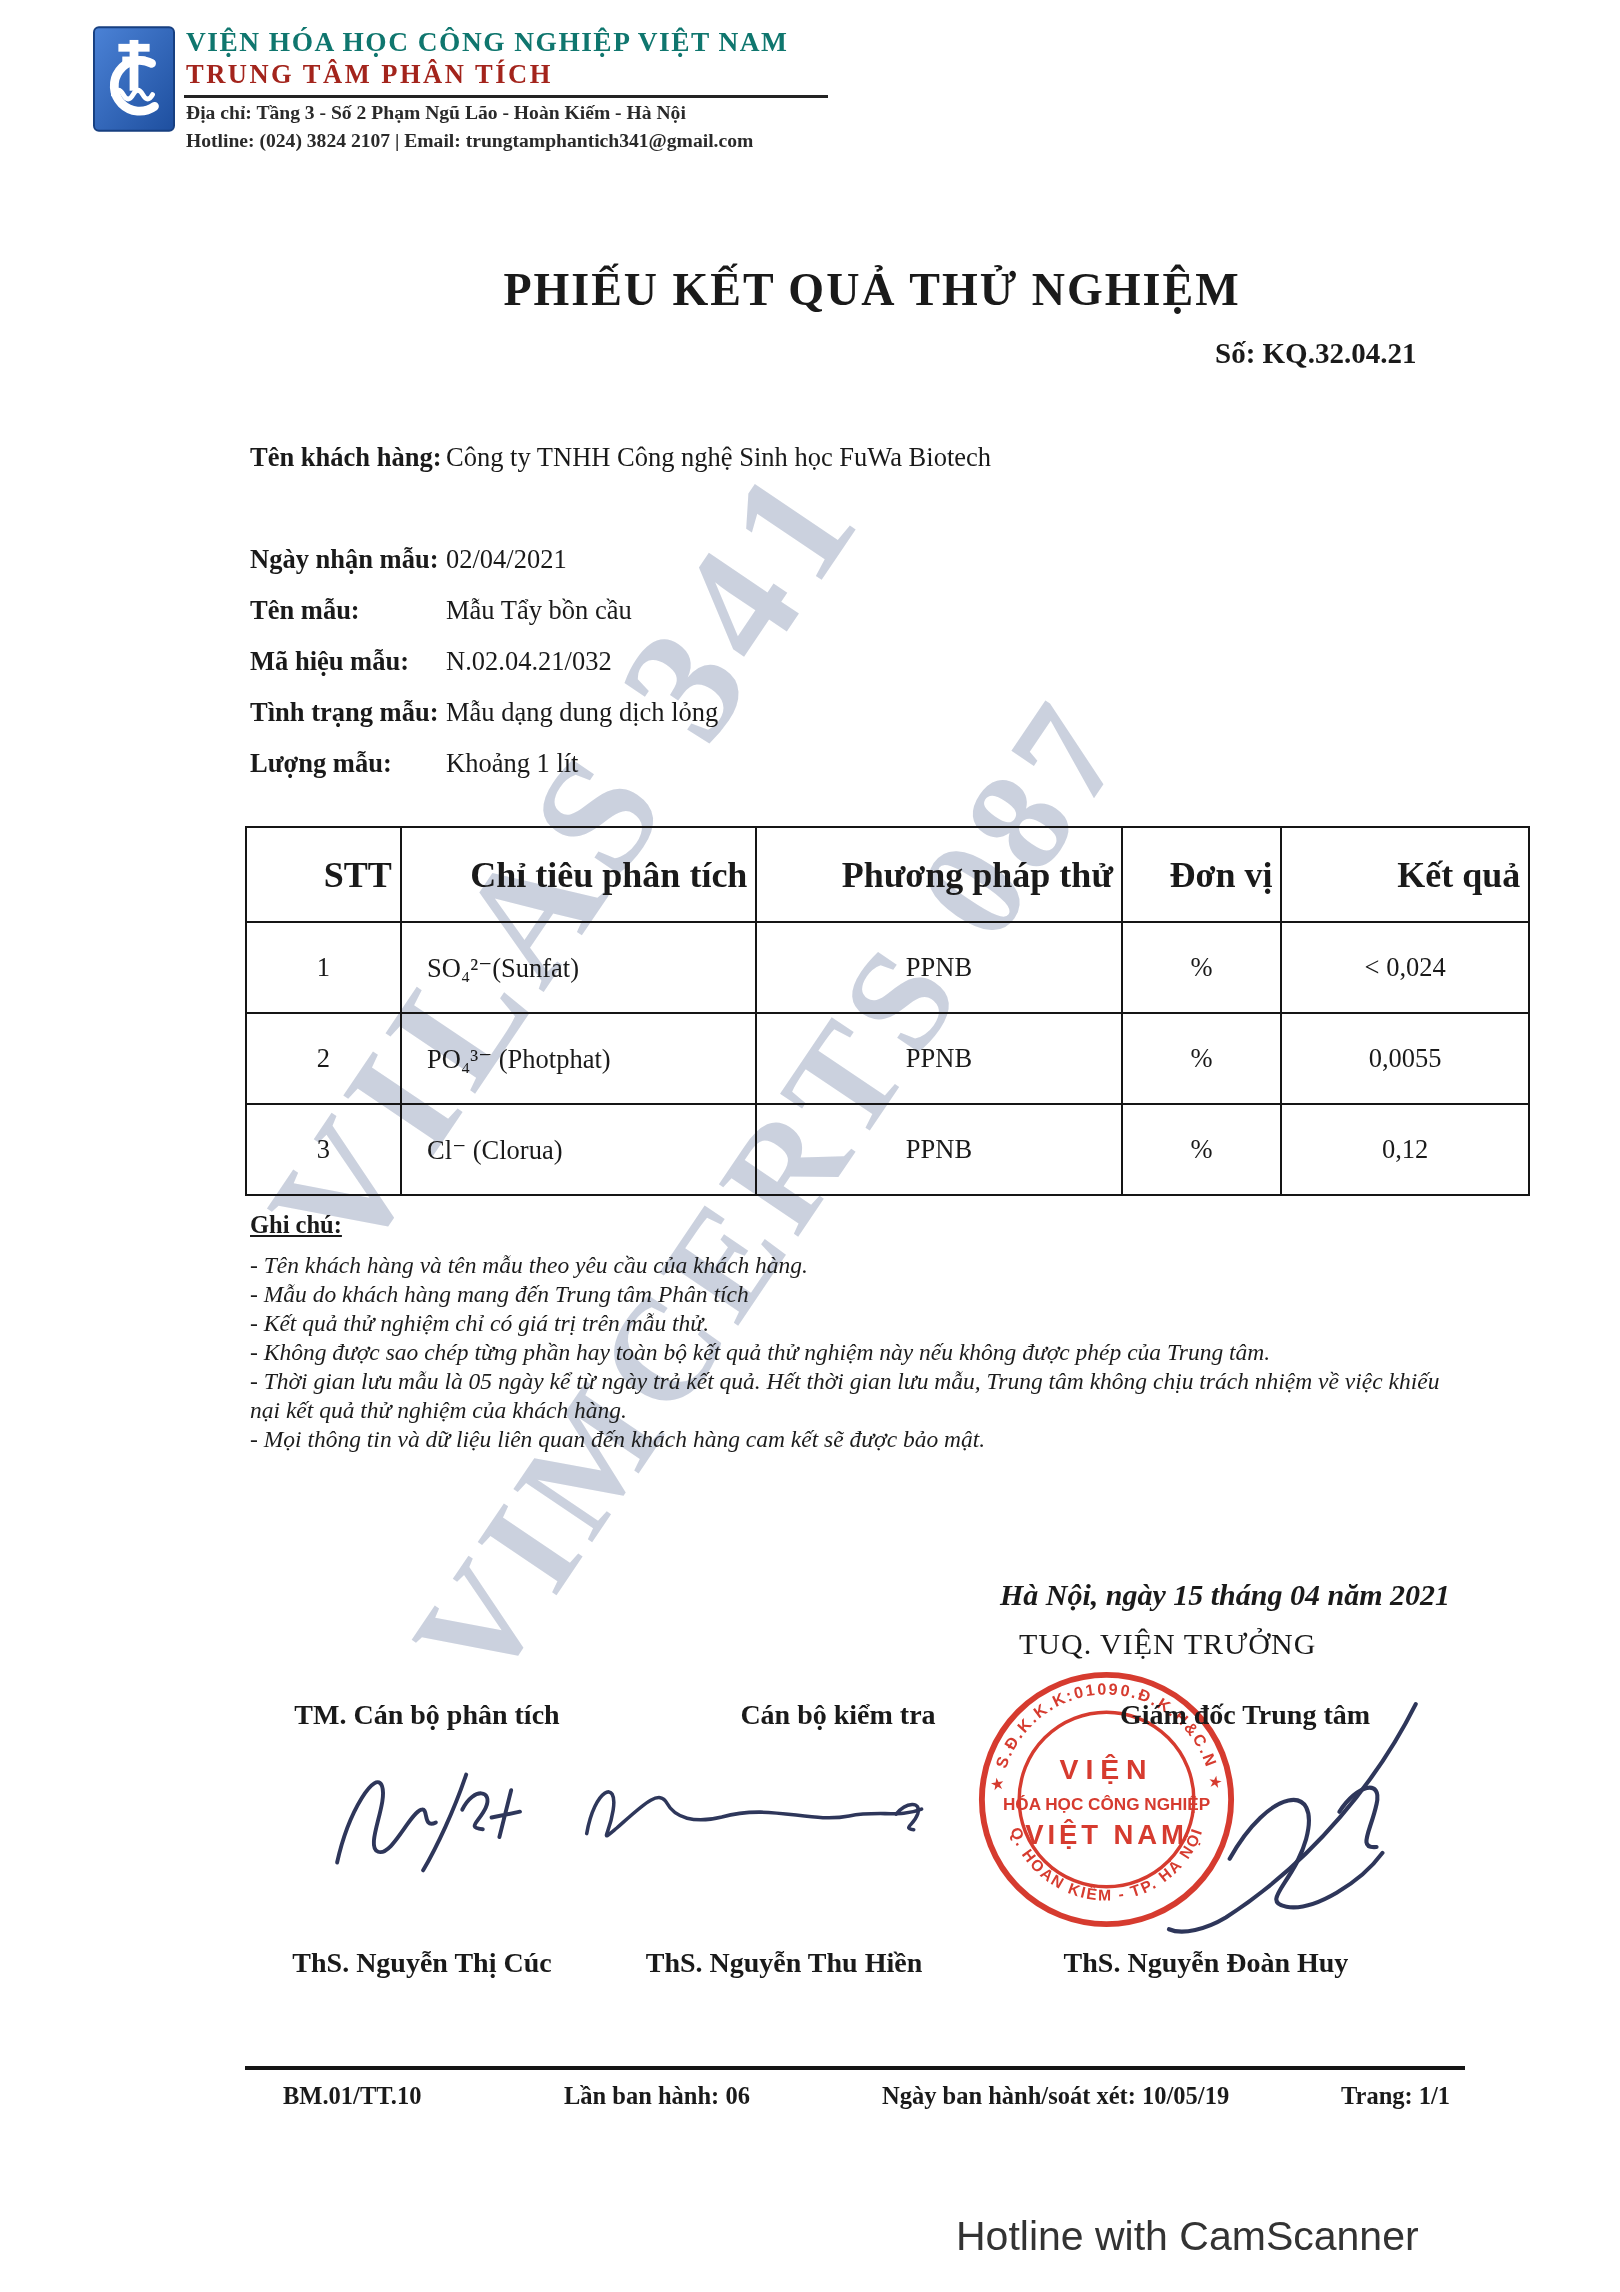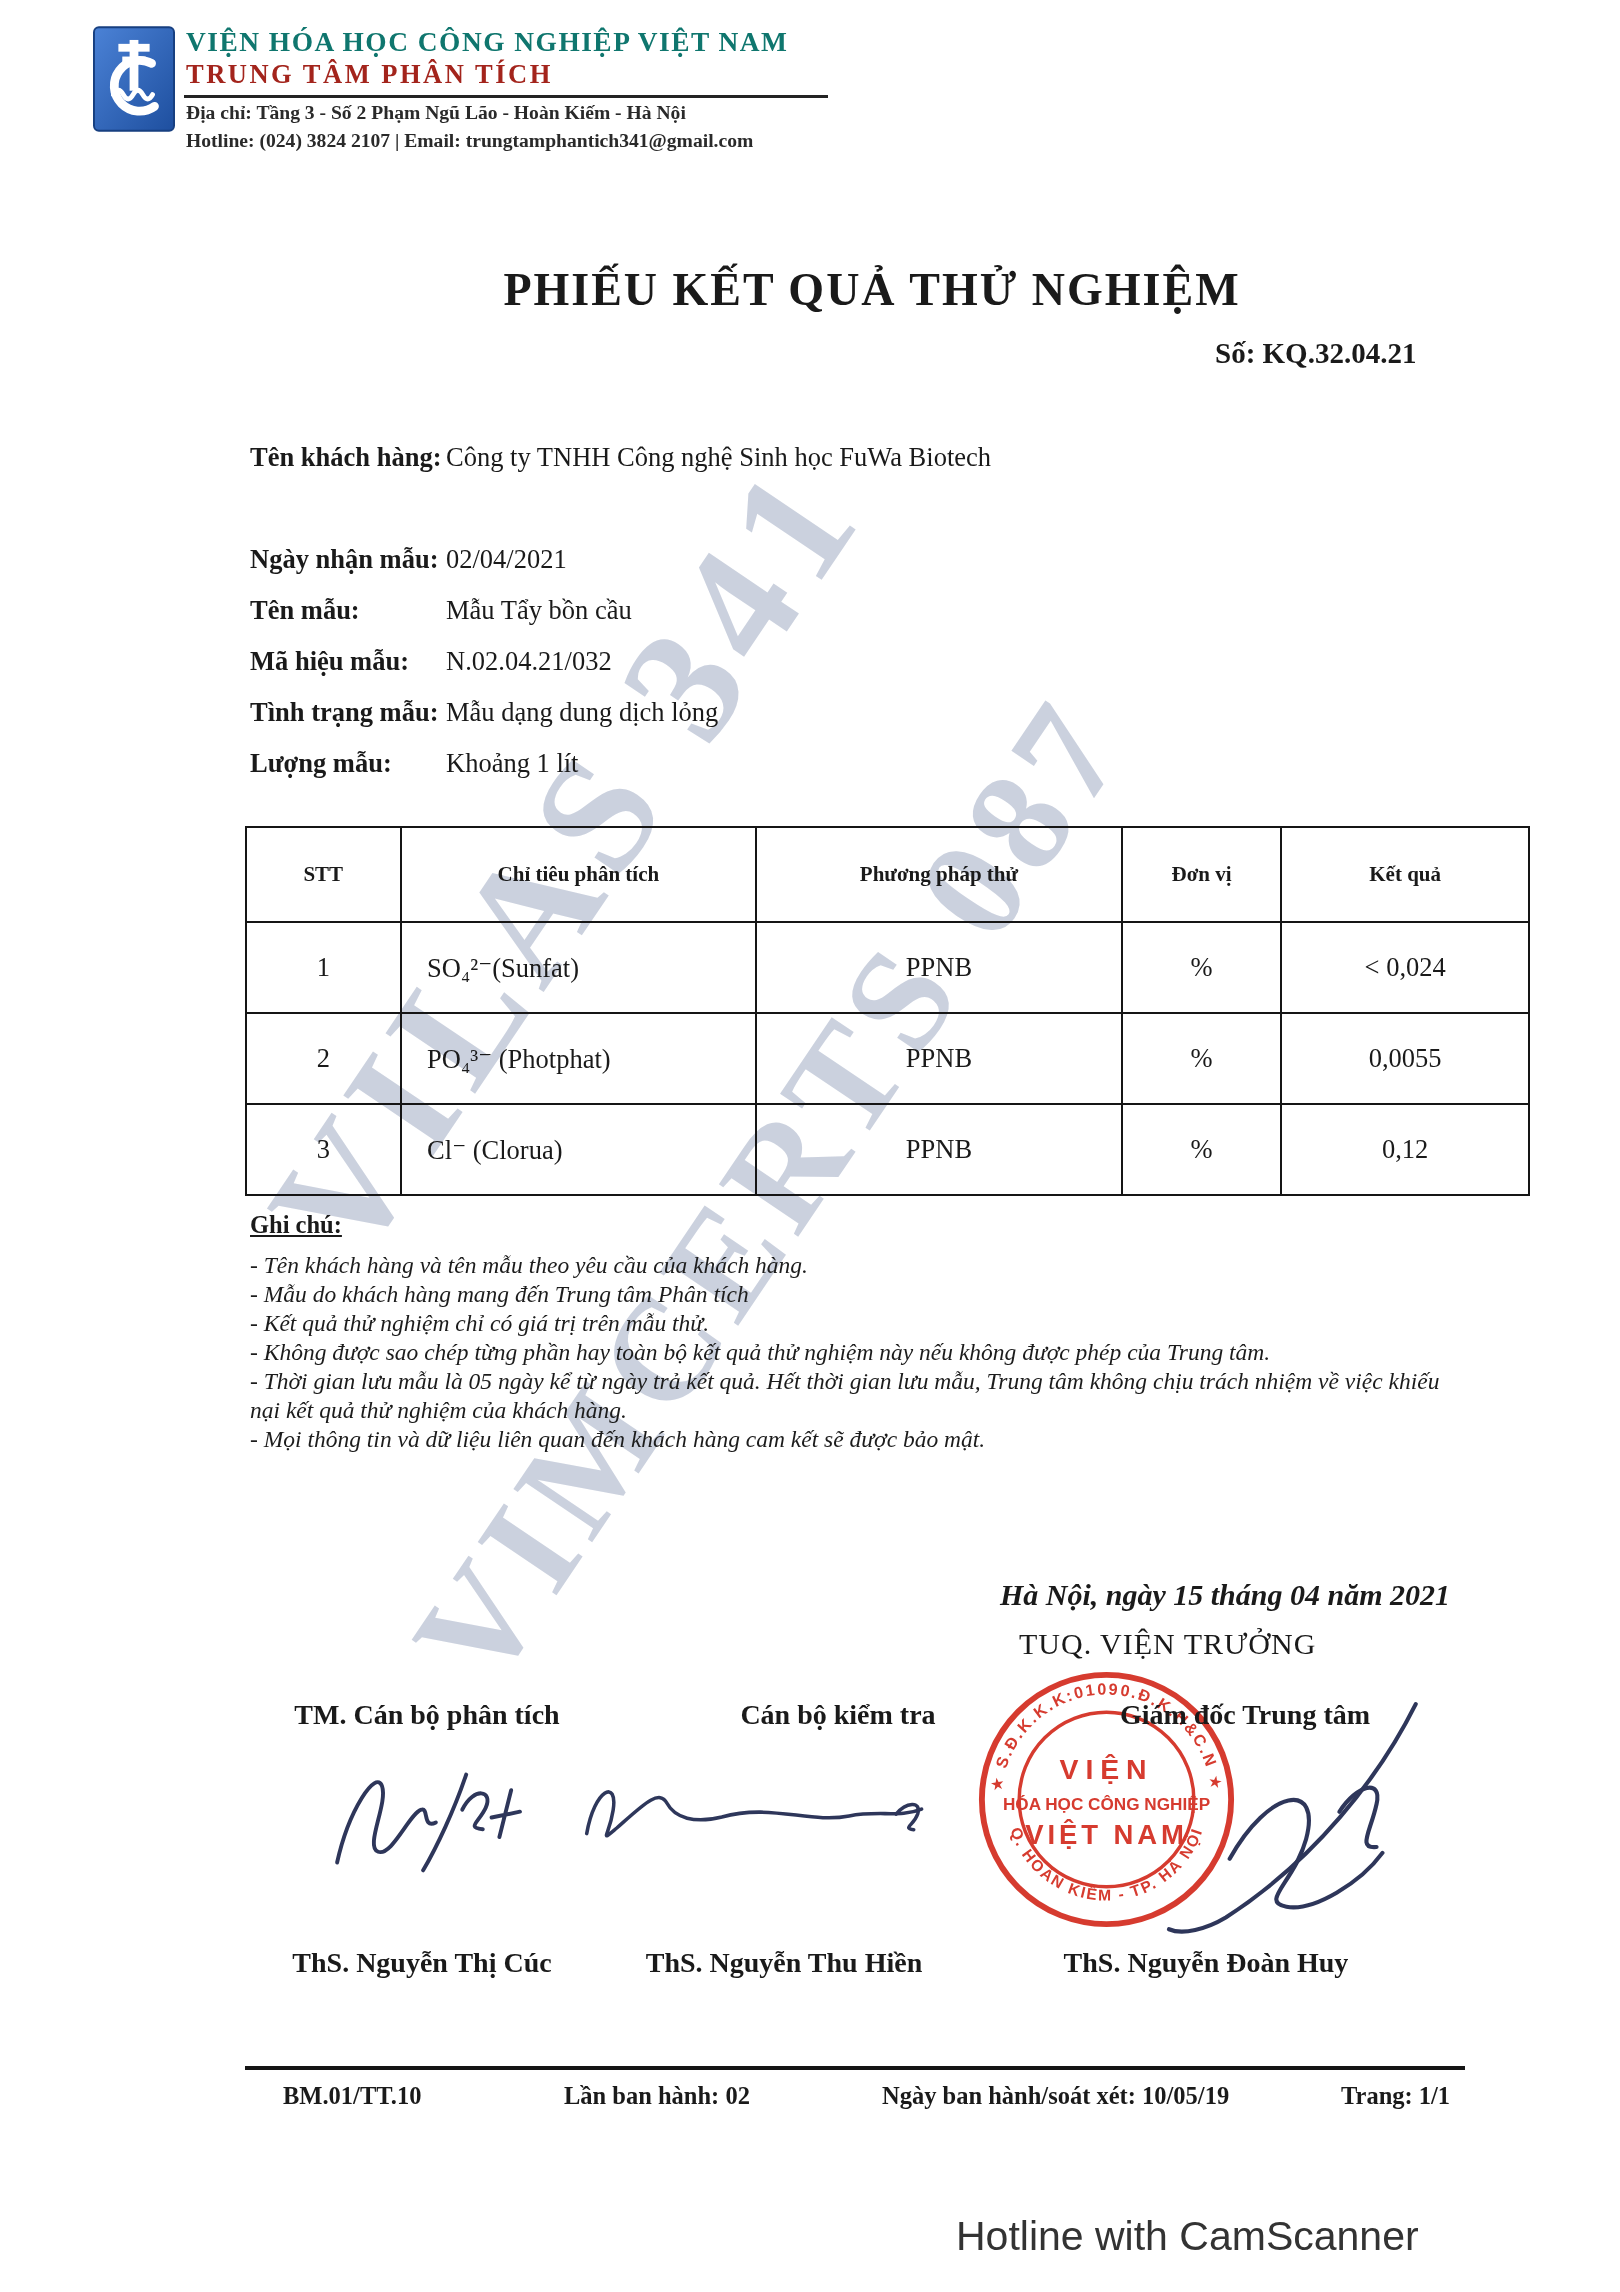--- a/index.html
+++ b/index.html
@@ -33,21 +33,21 @@
   #doc-number{left:1215px; top:337px; font-size:29px; font-weight:bold;}
 
   
   .info-row{position:absolute; left:250px; width:1215px; height:51px;}
   .info-row .lbl{font-size:26.5px; font-weight:bold;}
   .info-row .val{position:absolute; left:196px; top:0; font-size:26.5px;}
 
   
   #results{position:absolute; left:245px; top:826px; border-collapse:collapse; z-index:2; background:transparent;}
   #results th, #results td{border:2.5px solid #151515; background:transparent;}
-  #results th{height:93px; font-size:21px; font-weight:bold; text-align:center; padding:0 7.8px;}
+  #results th{height:93px; font-size:36px; font-weight:bold; text-align:right; padding:0 7.8px;}
   #results td{height:87px; font-size:26.5px; text-align:center;}
   #results td.param{text-align:left; padding-left:25.5px;}
   .col-stt{width:137px;} .col-param{width:338px;} .col-method{width:348px;} .col-unit{width:142px;} .col-result{width:230px;}
 
   
   #notes-heading{left:250px; top:1211px; font-size:24.5px; font-weight:bold; text-decoration:underline;}
   #notes{left:250px; top:1251px; width:1220px; font-size:23.5px; font-style:italic; line-height:29px; color:#1c1c1c;}
   #notes .note{margin:0 0 0 0;}
 
   
@@ -221,20 +221,20 @@
   <svg id="sig-2" class="abs z5" viewBox="0 0 335 265">
     <g fill="none" stroke="#232c52" stroke-width="4.2" stroke-linecap="round" opacity="0.95">
       <path d="M300,10 C262,86 196,170 106,228 C86,240 62,246 48,240"></path>
       <path d="M110,168 C150,96 204,88 188,148 C176,192 140,212 168,217 C196,222 244,192 266,162"></path>
       <path d="M222,120 C240,92 266,86 260,112 C254,140 240,158 260,156"></path>
     </g>
   </svg>
 
   <div class="abs z2" id="footer-rule"></div>
   <div class="foot z2" id="foot-code">BM.01/TT.10</div>
-  <div class="foot z2" id="foot-issue">Lần ban hành: 02</div>
+  <div class="foot z2" id="foot-issue">Lần ban hành: 06</div>
   <div class="foot z2" id="foot-date">Ngày ban hành/soát xét: 10/05/19</div>
   <div class="foot z2" id="foot-page">Trang: 1/1</div>
 
   <div class="abs z2" id="scanner-note">Hotline with CamScanner</div>
 
 </div>
 
 
 </body></html>

